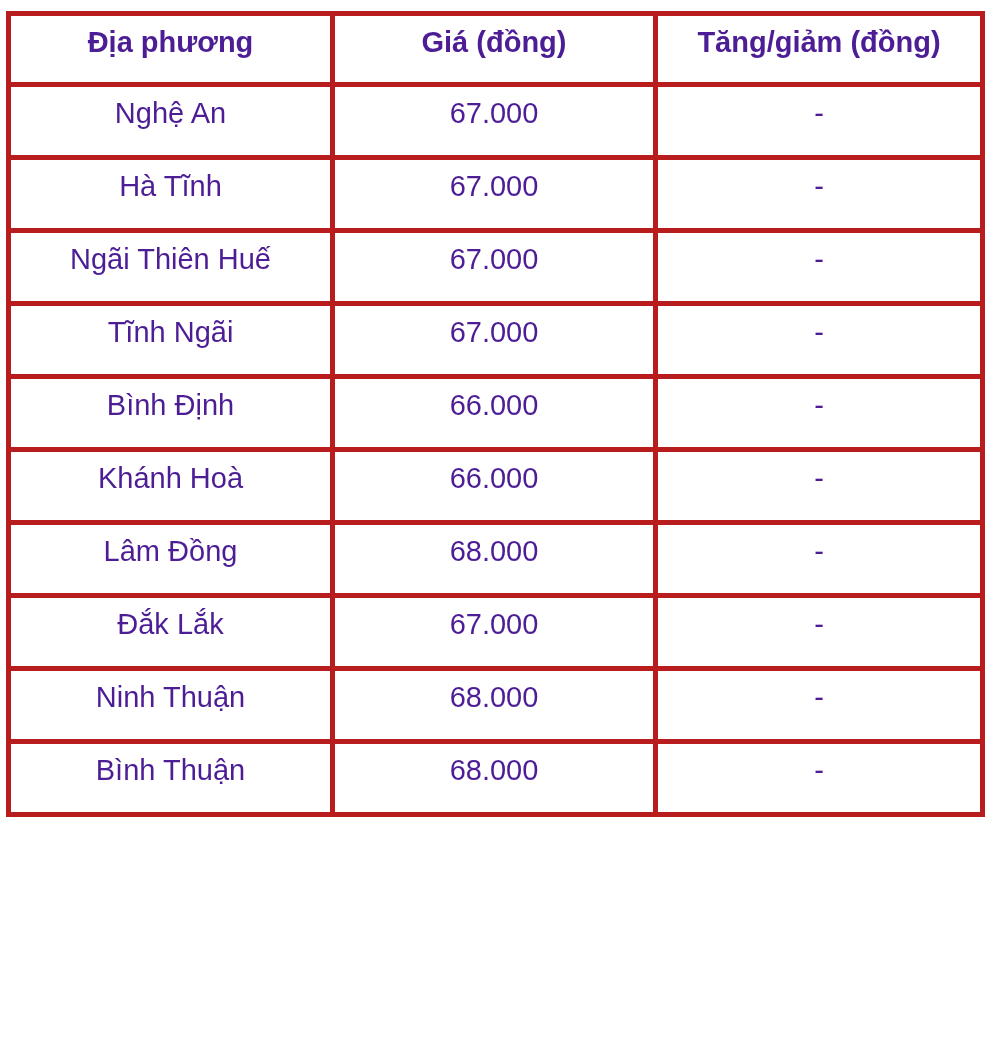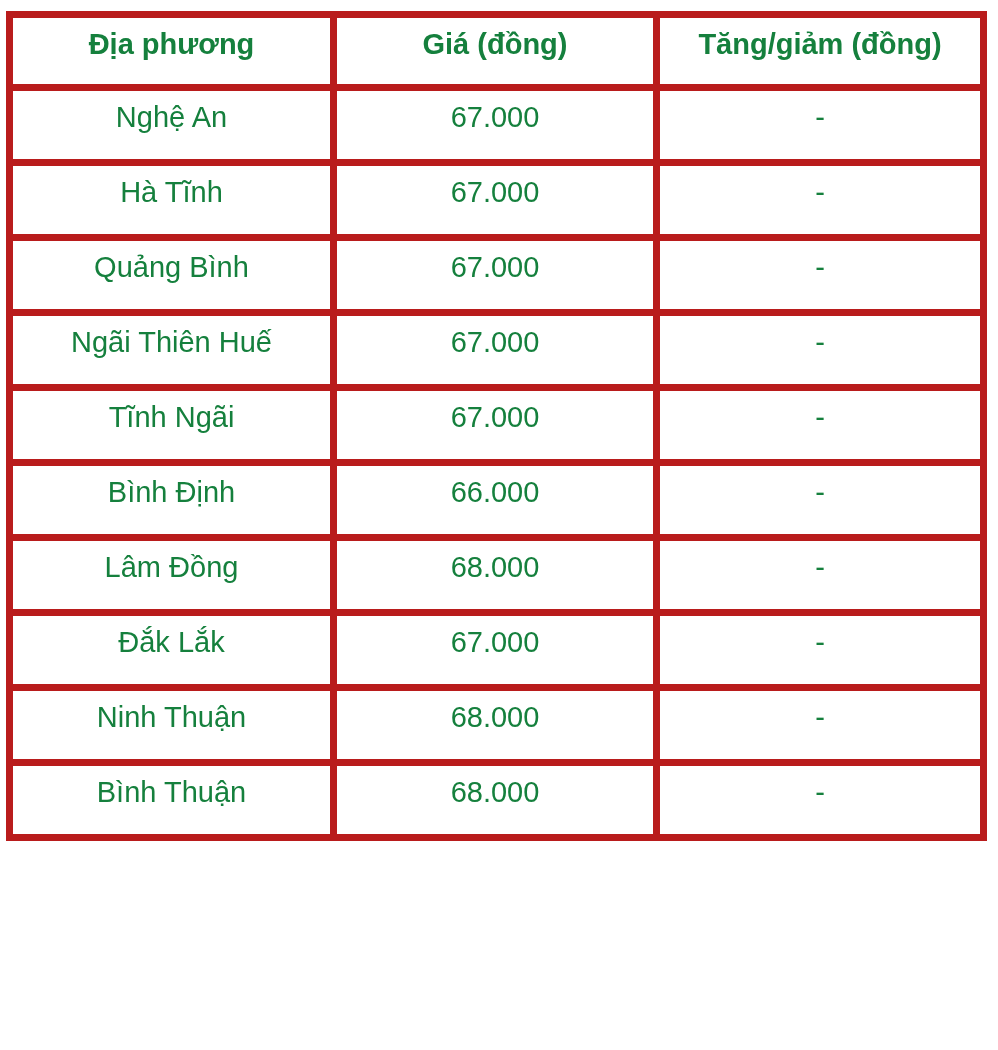--- a/index.html
+++ b/index.html
@@ -21,23 +21,23 @@
     top: 11px;
     width: 974px;
     border-collapse: collapse;
     table-layout: fixed;
   }
   table.price-table col.c1 { width: 324px; }
   table.price-table col.c2 { width: 323px; }
   table.price-table col.c3 { width: 327px; }
   table.price-table th,
   table.price-table td {
-    border: 7px solid #b91c1c;
+    border: 5px solid #b91c1c;
     background: #ffffff;
-    color: #15803d;
+    color: #4c1d95;
     font-size: 29px;
     line-height: 36px;
     text-align: center;
     vertical-align: top;
     padding: 8px 8px 24px 8px;
     overflow: hidden;
     white-space: nowrap;
   }
   table.price-table th {
     font-weight: 700;
@@ -66,36 +66,36 @@
           <td>Nghệ An</td>
           <td>67.000</td>
           <td>-</td>
         </tr>
         <tr>
           <td>Hà Tĩnh</td>
           <td>67.000</td>
           <td>-</td>
         </tr>
         <tr>
-          <td>Quảng Bình</td>
-          <td>67.000</td>
-          <td>-</td>
-        </tr>
-        <tr>
           <td>Ngãi Thiên Huế</td>
           <td>67.000</td>
           <td>-</td>
         </tr>
         <tr>
           <td>Tĩnh Ngãi</td>
           <td>67.000</td>
           <td>-</td>
         </tr>
         <tr>
           <td>Bình Định</td>
+          <td>66.000</td>
+          <td>-</td>
+        </tr>
+        <tr>
+          <td>Khánh Hoà</td>
           <td>66.000</td>
           <td>-</td>
         </tr>
         <tr>
           <td>Lâm Đồng</td>
           <td>68.000</td>
           <td>-</td>
         </tr>
         <tr>
           <td>Đắk Lắk</td>

